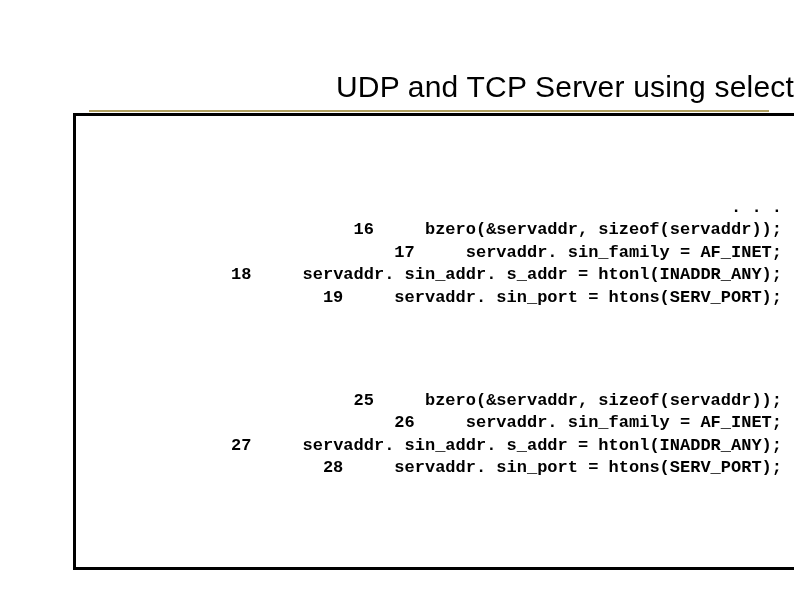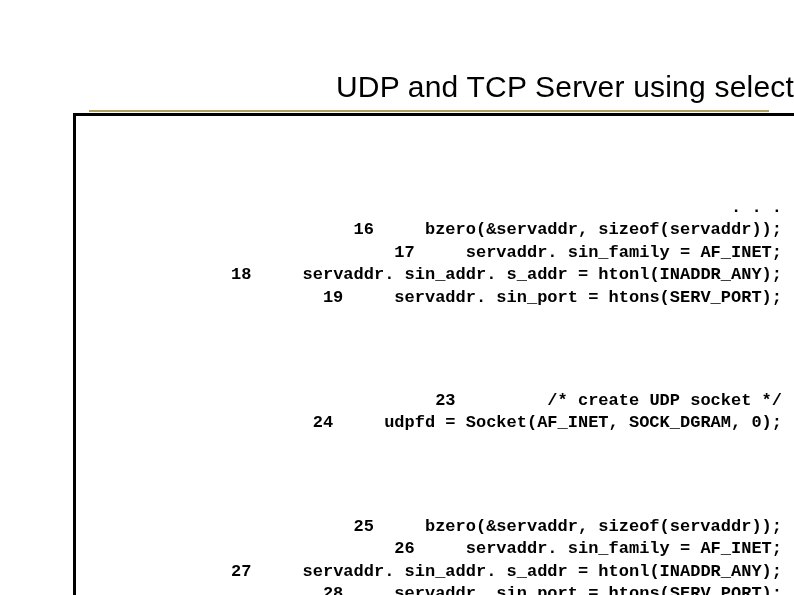--- a/index.html
+++ b/index.html
@@ -84,22 +84,20 @@
   <div class="title-underline"></div>
 </div>
 
 <div class="code-box">
   <div class="code-inner">
     <div class="blk">. . .
 16     bzero(&amp;servaddr, sizeof(servaddr));
 17     servaddr. sin_family = AF_INET;
 18     servaddr. sin_addr. s_addr = htonl(INADDR_ANY);
 19     servaddr. sin_port = htons(SERV_PORT);</div>
-    <div class="blk">23         /* create UDP socket */
-24     udpfd = Socket(AF_INET, SOCK_DGRAM, 0);</div>
     <div class="blk">25     bzero(&amp;servaddr, sizeof(servaddr));
 26     servaddr. sin_family = AF_INET;
 27     servaddr. sin_addr. s_addr = htonl(INADDR_ANY);
 28     servaddr. sin_port = htons(SERV_PORT);</div>
     
   </div>
 </div>
 
 <div class="trailing-ellipsis">. . .</div>
 

